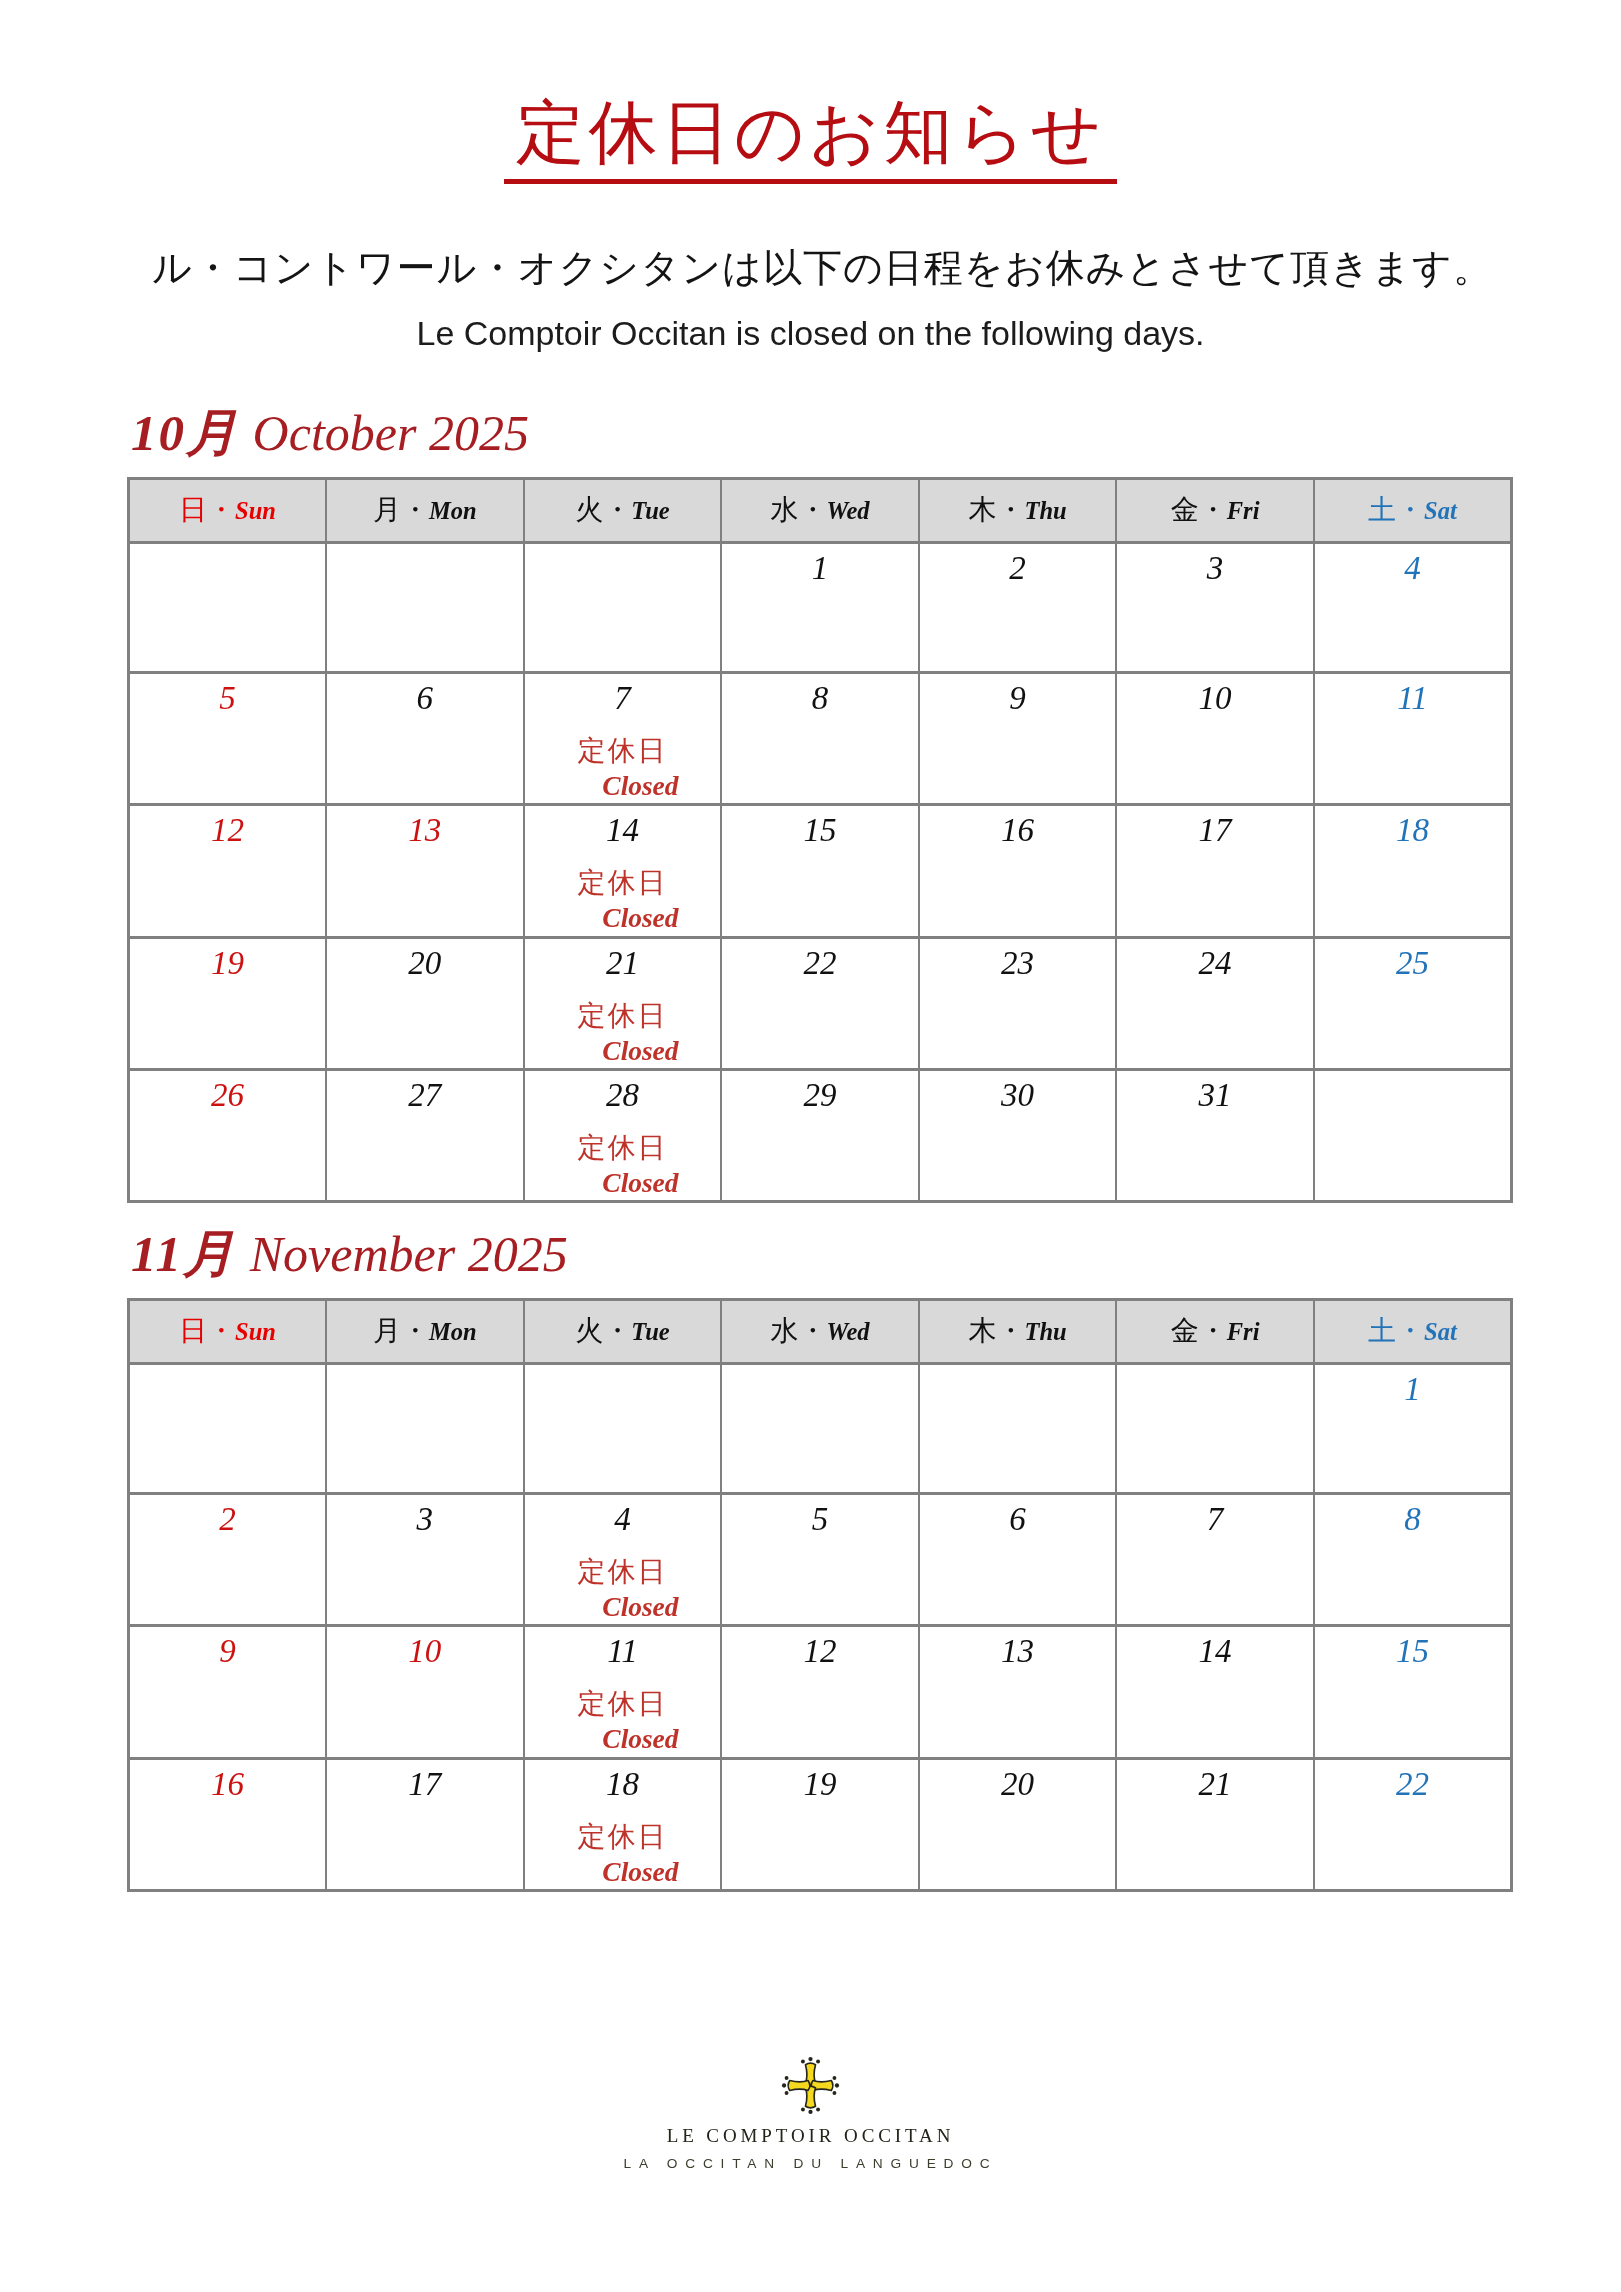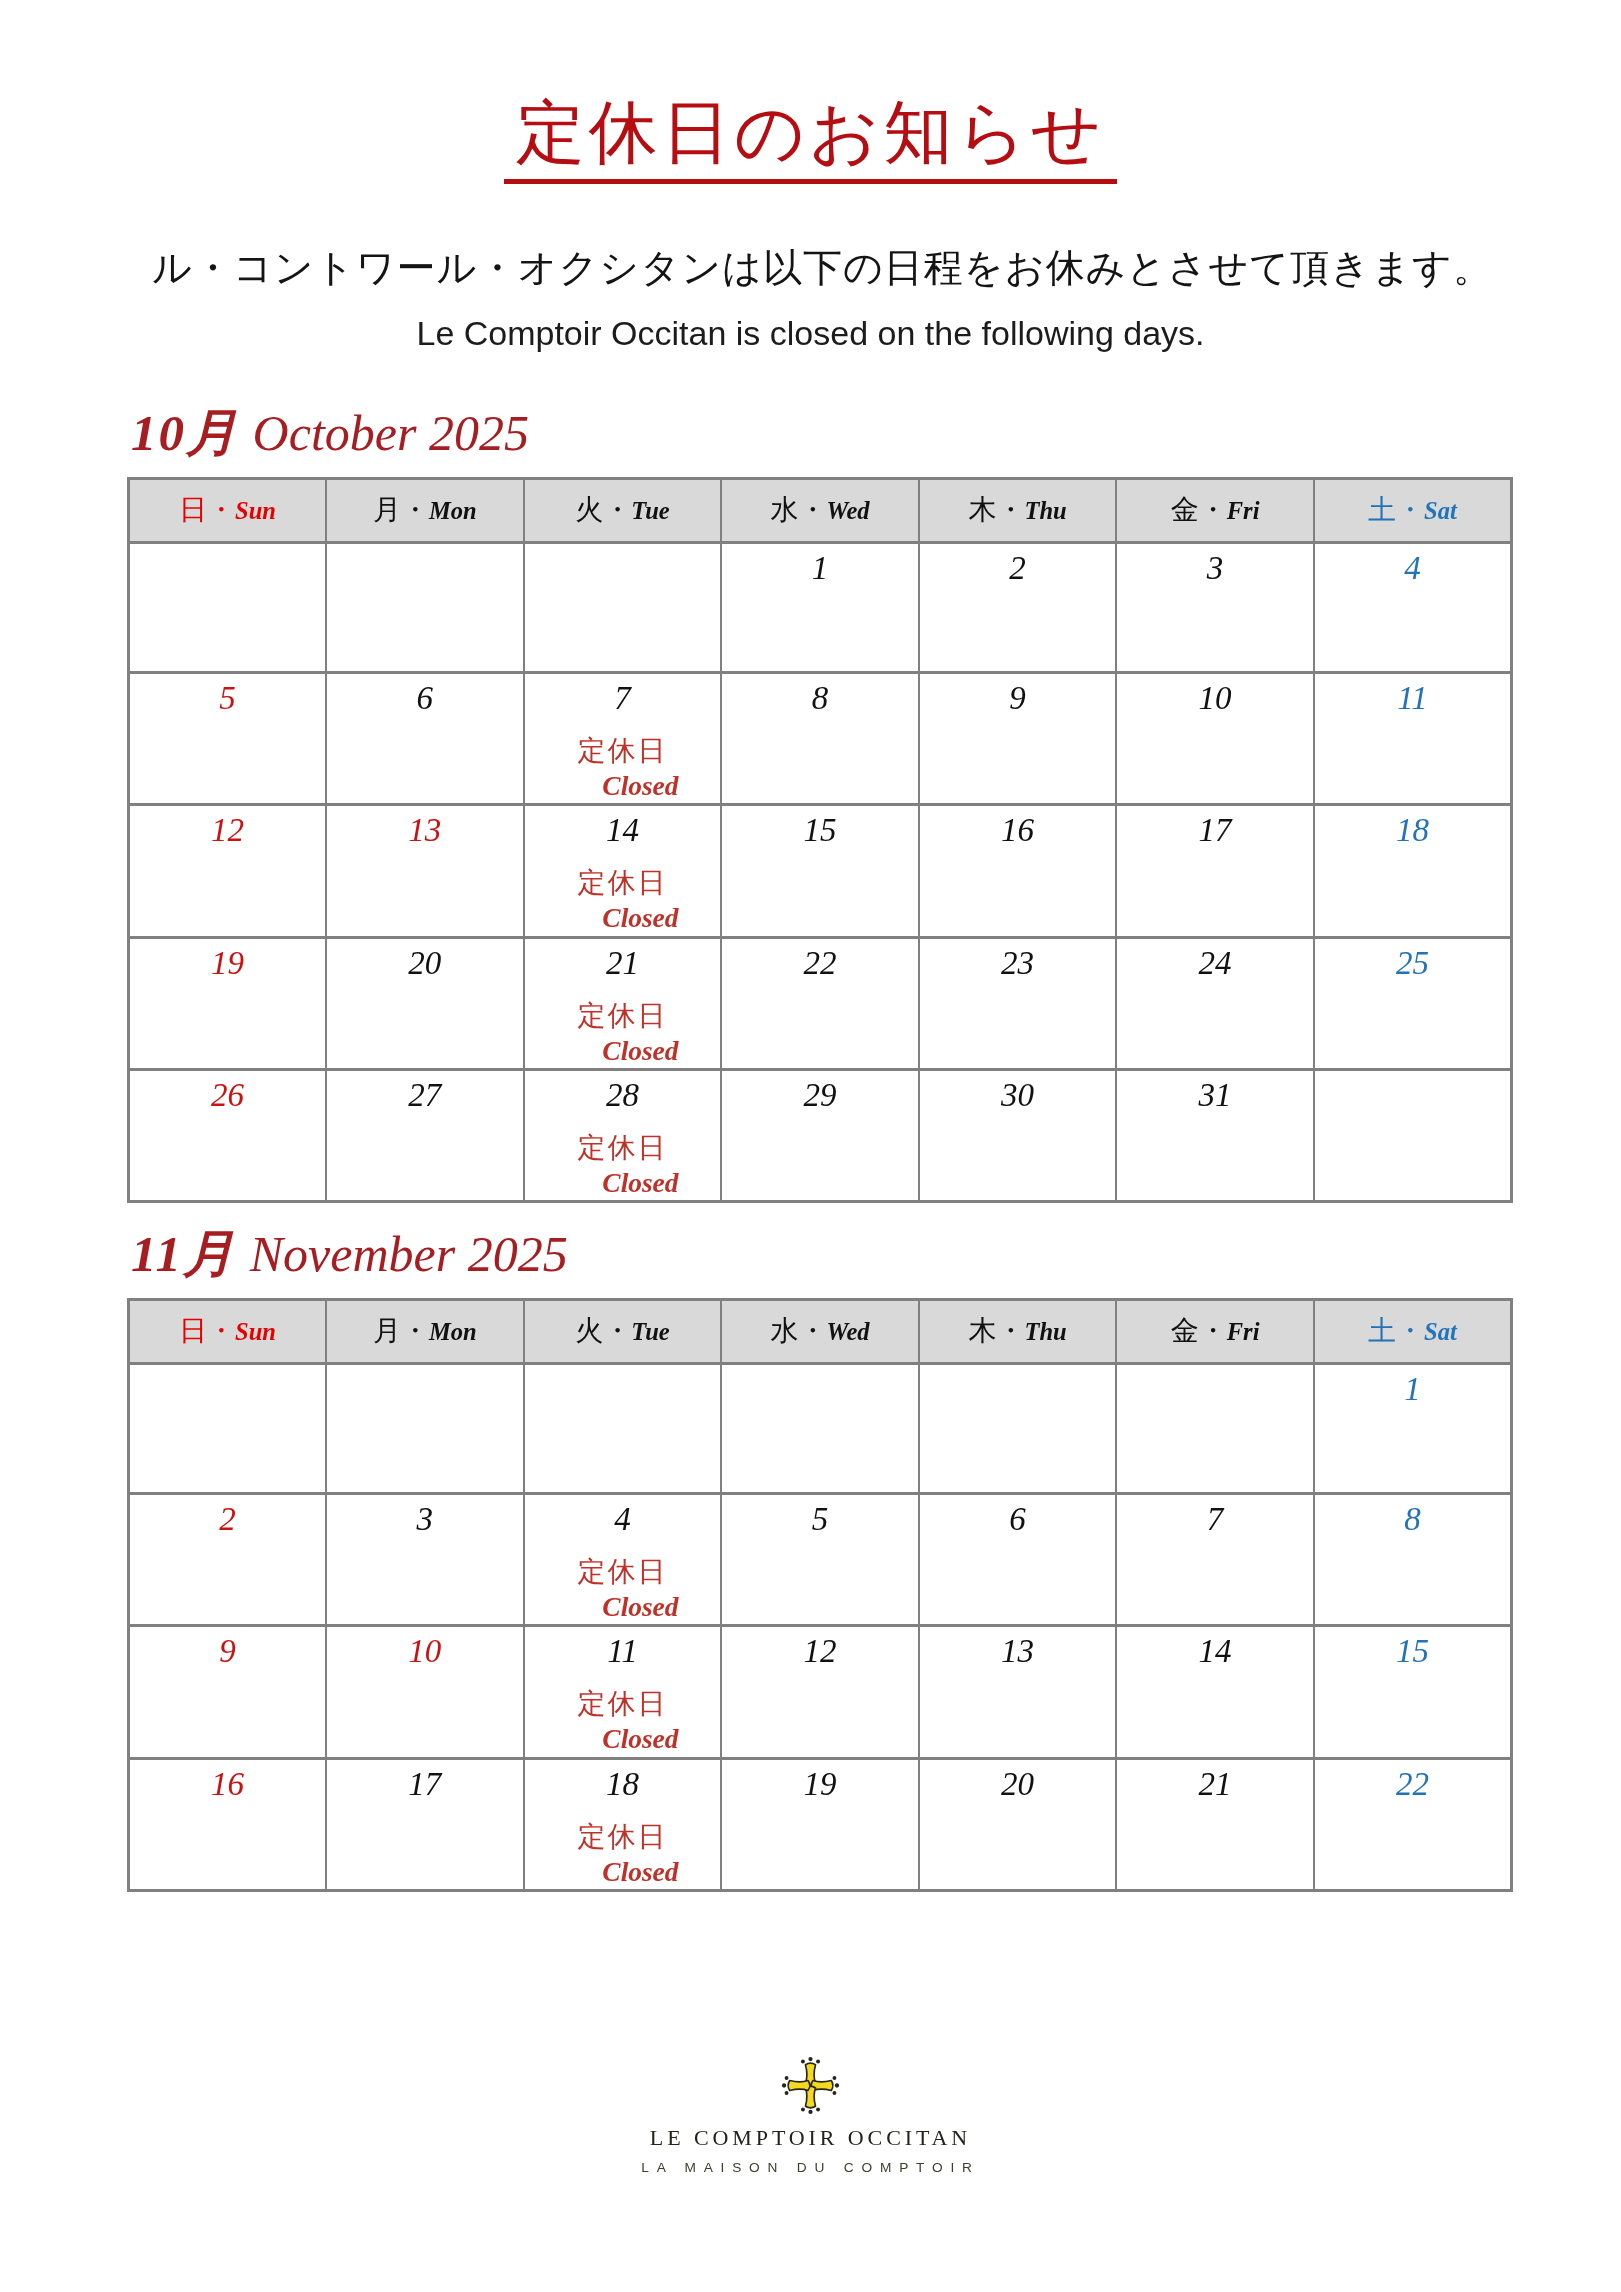--- a/index.html
+++ b/index.html
@@ -50,21 +50,21 @@
   .num.sun{color:var(--holiday-red,#CC1111);}
   .num.sat{color:var(--saturday-blue,#2273B8);}
   .closed-jp{display:block;margin-top:14.7px;font-size:28px;letter-spacing:2px;
              color:var(--closed-red,#BE3229);line-height:1.25;}
   .closed-en{display:block;margin-top:1px;font-size:27.4px;font-style:italic;font-weight:bold;
              color:var(--closed-red,#BE3229);line-height:1.25;margin-left:36px;}
 
   
   .logo{position:absolute;top:2054px;left:0;width:100%;text-align:center;}
   .logo svg{display:block;margin:0 auto;}
-  .brand{margin-top:7.8px;font-size:22px;letter-spacing:3.9px;color:#23231a;
+  .brand{margin-top:7.8px;font-size:19px;letter-spacing:3.9px;color:#23231a;
          font-family:"Liberation Serif","DejaVu Serif",serif;}
   .tagline{margin-top:8.8px;font-size:13.7px;letter-spacing:7.8px;color:#3d3d2e;
            font-family:"Liberation Sans","DejaVu Sans",sans-serif;}
 </style>
 </head>
 <body>
 
 <div class="page-title-wrap">
   <span class="page-title">定休日のお知らせ</span>
 </div>
@@ -339,15 +339,15 @@
         <circle cx="88" cy="62" r="3.1"></circle>
       <circle cx="62" cy="88" r="3.1"></circle>
         <circle cx="50" cy="92" r="3.4"></circle>
         <circle cx="38" cy="88" r="3.1"></circle>
       <circle cx="12" cy="62" r="3.1"></circle>
         <circle cx="8" cy="50" r="3.4"></circle>
         <circle cx="12" cy="38" r="3.1"></circle>
     </g>
   </svg>
   <div class="brand">LE COMPTOIR OCCITAN</div>
-  <div class="tagline">LA MAISON DU COMPTOIR</div>
+  <div class="tagline">LA OCCITAN DU LANGUEDOC</div>
 </footer>
 
 
 </body></html>

